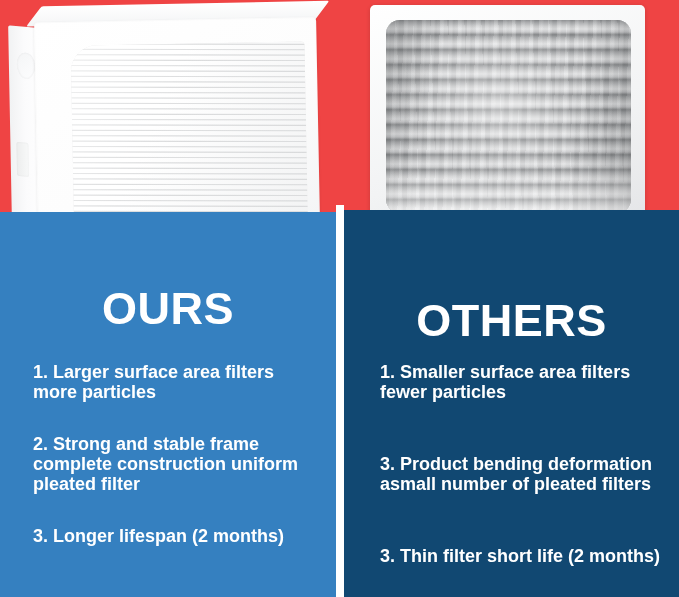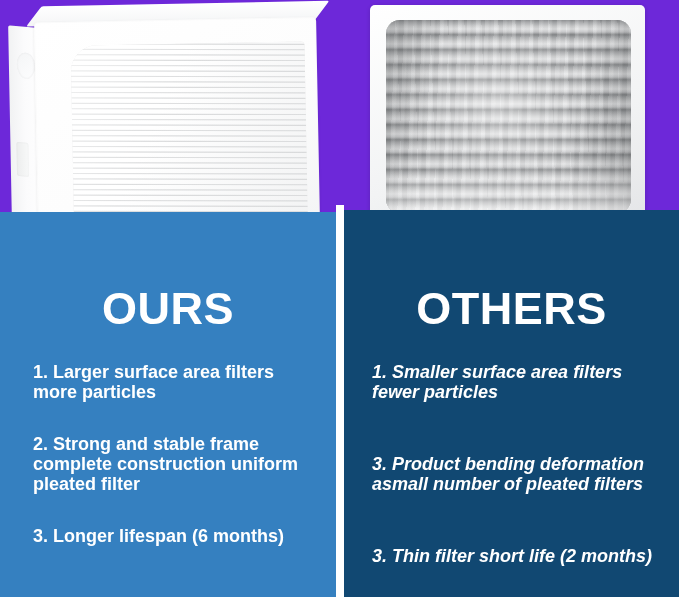--- a/index.html
+++ b/index.html
@@ -8,21 +8,21 @@
     background: #ffffff;
   }
   body {
     font-family: "Liberation Sans", sans-serif;
   }
   #stage {
     position: relative;
     width: 679px;
     height: 597px;
     overflow: hidden;
-    background: #6d28d9;
+    background: #ef4444;
   }
 
   
   .panel {
     position: absolute;
     bottom: 0;
   }
   #panel-ours {
     left: 0;
     top: 212px;
@@ -48,35 +48,34 @@
     top: 74px;
     width: 100%;
     text-align: center;
     color: #ffffff;
     font-size: 45px;
     font-weight: bold;
     letter-spacing: 0.5px;
     line-height: 1;
   }
   #panel-others .panel-heading {
-    top: 76px;
+    top: 88px;
     text-align: center;
   }
 
   .bullet-list {
     position: absolute;
     top: 150px;
     left: 33px;
     right: 24px;
   }
   #panel-others .bullet-list {
     top: 152px;
-    left: 28px;
+    left: 36px;
     right: 14px;
-    font-style: italic;
   }
   .bullet {
     color: #ffffff;
     font-size: 18px;
     font-weight: bold;
     line-height: 20px;
     margin: 0 0 32px 0;
   }
   .bullet:last-child { margin-bottom: 0; }
   #panel-ours .bullet.b2 { margin-bottom: 32px; }
@@ -309,21 +308,21 @@
       </div>
     </div>
   </div>
 
   <div class="panel" id="panel-ours">
     <div class="panel-inner">
       <div class="panel-heading">OURS</div>
       <div class="bullet-list">
         <p class="bullet b1">1. Larger surface area filters more particles</p>
         <p class="bullet b2">2. Strong and stable frame complete construction uniform pleated filter</p>
-        <p class="bullet b3">3. Longer lifespan (6 months)</p>
+        <p class="bullet b3">3. Longer lifespan (2 months)</p>
       </div>
     </div>
   </div>
 
   <div class="panel" id="panel-others">
     <div class="panel-inner">
       <div class="panel-heading">OTHERS</div>
       <div class="bullet-list">
         <p class="bullet b1">1. Smaller surface area filters fewer particles</p>
         <p class="bullet b2">3. Product bending deformation asmall number of pleated filters</p>

